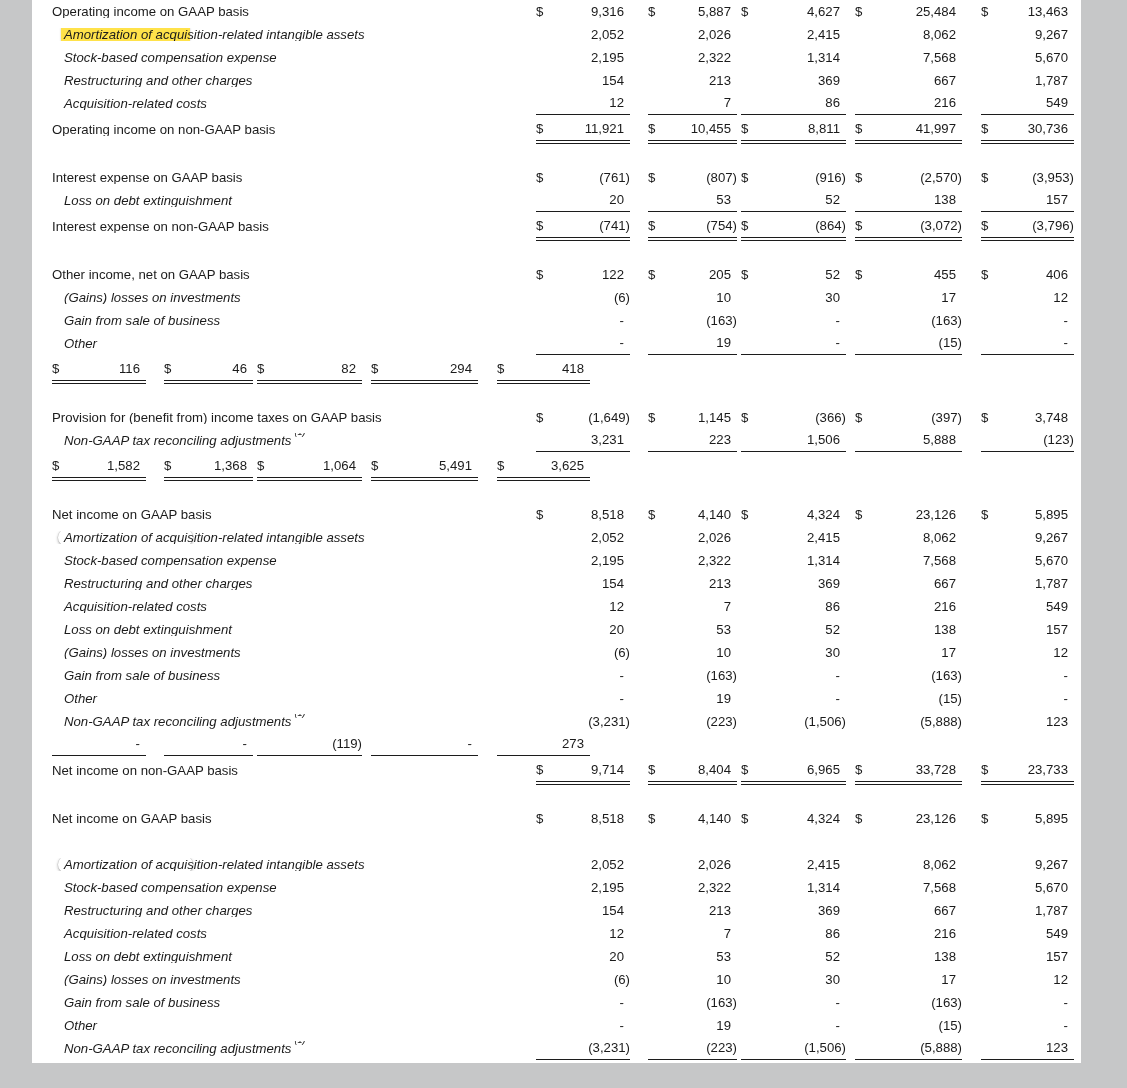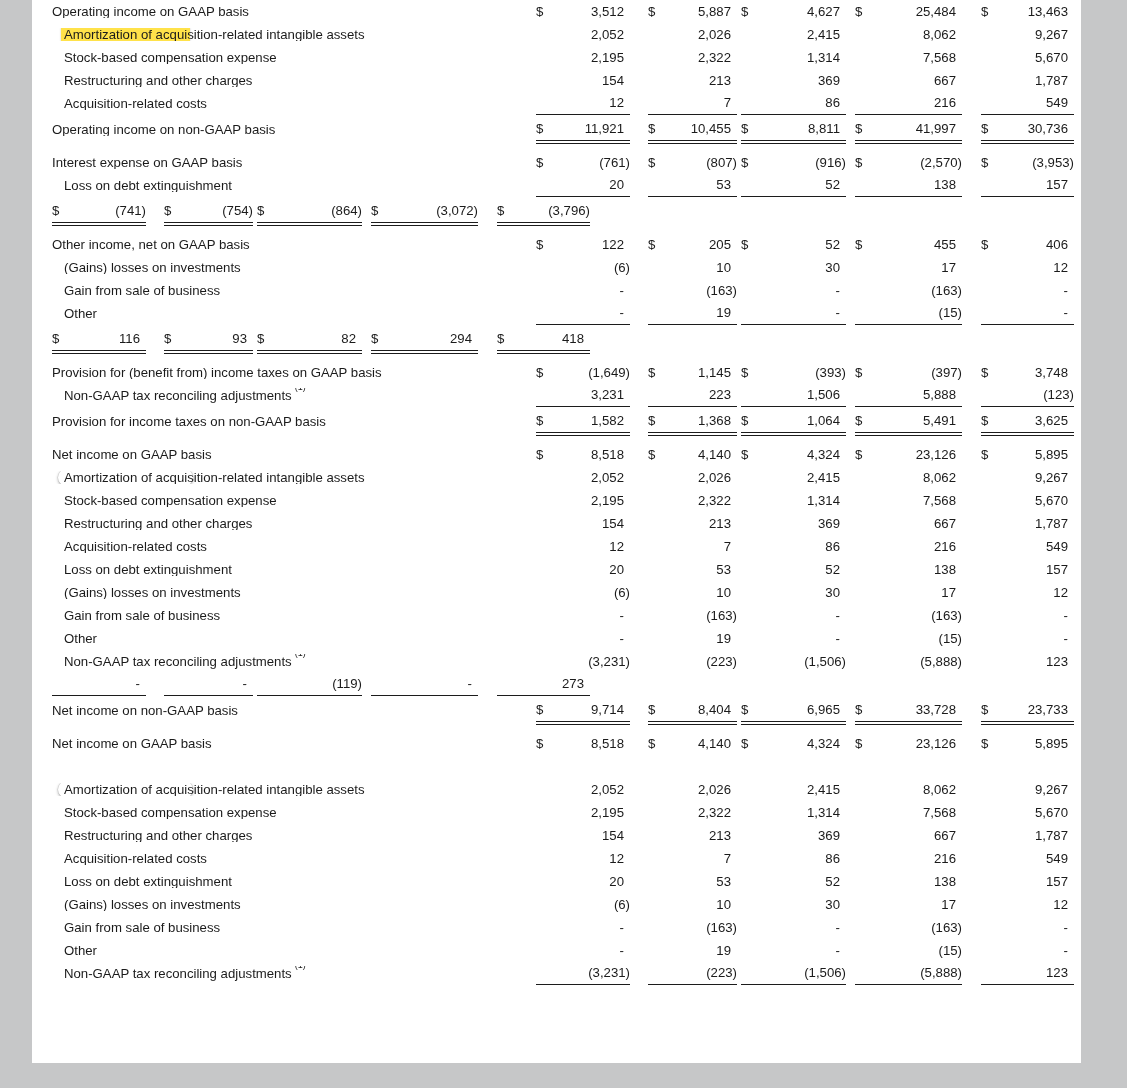--- a/index.html
+++ b/index.html
@@ -15,26 +15,26 @@
     width:1049px; height:1063px;
     background: var(--page, #ffffff);
     padding-left:20px;
     overflow:hidden;
   }
   .fin-table {
     color: var(--text, #1b1b1b);
     font-size: 13.2px;
     line-height: 1;
   }
-  .section { margin-top:10px; }
+  .section { margin-top:25px; }
   .section:first-child { margin-top:0; }
   .row { display:flex; align-items:center; height:23px; white-space:nowrap; }
   .row.total { margin-top:3px; }
   .label { width:484px; overflow:hidden; }
-  .row.indent .label { padding-left:12px; }
+  .row.indent .label { padding-left:12px;font-style:italic; }
   .sup { font-size:9px; vertical-align:5px; position:relative; top:-5px; margin-left:3px; display:inline-block; }
   .cell {
     display:flex; justify-content:space-between; align-items:center;
     height:100%;
   }
   .c1 { width:94px; }
   .c2 { width:89px; margin-left:18px; }
   .c3 { width:105px; margin-left:4px; }
   .c4 { width:107px; margin-left:9px; }
   .c5 { width:93px; margin-left:19px; }
@@ -67,21 +67,21 @@
 <body>
 
 <div class="viewport">
   <div class="page">
     <div class="fin-table">
         <div class="section">
           <div class="row">
             <div class="label"><span>Operating income on GAAP basis</span></div>
             <div class="cell c1">
               <span class="dollar">$</span>
-              <span class="num">3,512</span>
+              <span class="num">9,316</span>
             </div>
             <div class="cell c2">
               <span class="dollar">$</span>
               <span class="num">5,887</span>
             </div>
             <div class="cell c3">
               <span class="dollar">$</span>
               <span class="num">4,627</span>
             </div>
             <div class="cell c4">
@@ -250,20 +250,21 @@
             <div class="cell c4 rule">
               <span class="dollar"></span>
               <span class="num">138</span>
             </div>
             <div class="cell c5 rule">
               <span class="dollar"></span>
               <span class="num">157</span>
             </div>
           </div>
           <div class="row total">
+            <div class="label"><span>Interest expense on non-GAAP basis</span></div>
             <div class="cell c1 dbl">
               <span class="dollar">$</span>
               <span class="num paren">(741)</span>
             </div>
             <div class="cell c2 dbl">
               <span class="dollar">$</span>
               <span class="num paren">(754)</span>
             </div>
             <div class="cell c3 dbl">
               <span class="dollar">$</span>
@@ -372,21 +373,21 @@
               <span class="num">-</span>
             </div>
           </div>
           <div class="row total">
             <div class="cell c1 dbl">
               <span class="dollar">$</span>
               <span class="num">116</span>
             </div>
             <div class="cell c2 dbl">
               <span class="dollar">$</span>
-              <span class="num">93</span>
+              <span class="num">46</span>
             </div>
             <div class="cell c3 dbl">
               <span class="dollar">$</span>
               <span class="num">82</span>
             </div>
             <div class="cell c4 dbl">
               <span class="dollar">$</span>
               <span class="num">294</span>
             </div>
             <div class="cell c5 dbl">
@@ -401,21 +402,21 @@
             <div class="cell c1">
               <span class="dollar">$</span>
               <span class="num paren">(1,649)</span>
             </div>
             <div class="cell c2">
               <span class="dollar">$</span>
               <span class="num">1,145</span>
             </div>
             <div class="cell c3">
               <span class="dollar">$</span>
-              <span class="num paren">(393)</span>
+              <span class="num paren">(366)</span>
             </div>
             <div class="cell c4">
               <span class="dollar">$</span>
               <span class="num paren">(397)</span>
             </div>
             <div class="cell c5">
               <span class="dollar">$</span>
               <span class="num">3,748</span>
             </div>
           </div>
@@ -436,21 +437,20 @@
             <div class="cell c4 rule">
               <span class="dollar"></span>
               <span class="num">5,888</span>
             </div>
             <div class="cell c5 rule">
               <span class="dollar"></span>
               <span class="num paren">(123)</span>
             </div>
           </div>
           <div class="row total">
-            <div class="label"><span>Provision for income taxes on non-GAAP basis</span></div>
             <div class="cell c1 dbl">
               <span class="dollar">$</span>
               <span class="num">1,582</span>
             </div>
             <div class="cell c2 dbl">
               <span class="dollar">$</span>
               <span class="num">1,368</span>
             </div>
             <div class="cell c3 dbl">
               <span class="dollar">$</span>

